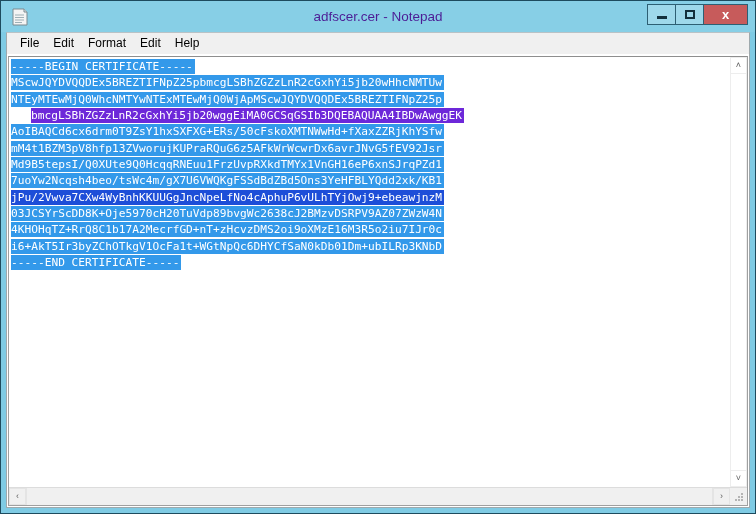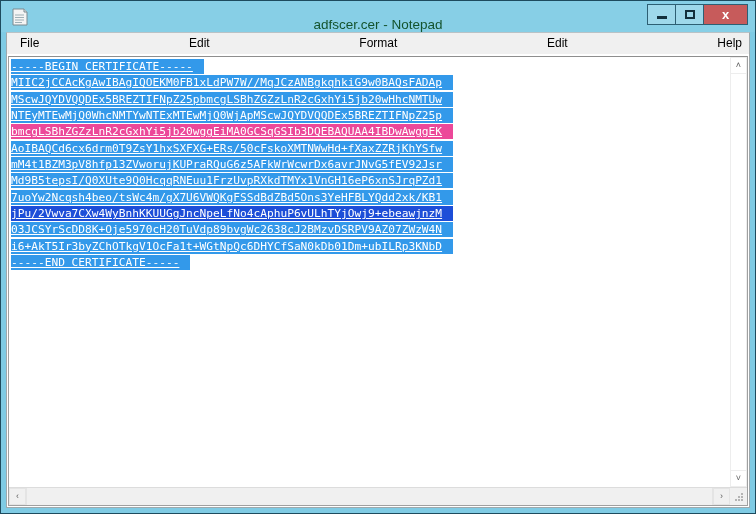--- a/index.html
+++ b/index.html
@@ -32,26 +32,26 @@
     align-items: center;
   }
   #titlebar-icon {
     width: 16px; height: 18px;
     margin-left: 11px;
     position: relative;
     flex: 0 0 16px;
   }
   #titlebar-title {
     position: absolute;
-    left: 0; right: 0; top: 8px;
+    left: 0; right: 0; top: 0;
     height: 31px;
     line-height: 31px;
     text-align: center;
     font-size: 13.5px;
-    color: #14532d;
+    color: #4c1d95;
     pointer-events: none;
     white-space: nowrap;
   }
   #caption-buttons {
     position: absolute;
     right: 7px; top: 3px;
     display: flex;
     height: 22px;
   }
   .cap-btn {
@@ -100,21 +100,20 @@
 
   
   #menubar {
     flex: 0 0 21px;
     height: 21px;
     background: #f0f0f0;
     display: flex;
     align-items: center;
     padding-left: 6px;
     border-bottom: 1px solid #ffffff;
-    justify-content: space-between;
   }
   .menu-item {
     font-size: 12px;
     color: #000000;
     padding: 2px 7px;
     line-height: 15px;
     white-space: nowrap;
   }
 
   
@@ -145,22 +144,21 @@
     font-size: 11.2px;
     line-height: 16.35px;
     height: 16.35px;
     white-space: pre;
     color: #ffffff;
     letter-spacing: 0px;
   }
   .cert-line > span {
     background: #3399ea;
     color: #ffffff;
-    padding: 1px 11px 1px 0;
-    text-decoration: underline;
+    padding: 1px 2px 1px 0;
   }
 
   
   #vscroll {
     flex: 0 0 17px;
     width: 17px;
     background: #ffffff;
     border-left: 1px solid #ffffff;
     display: flex;
     flex-direction: column;
@@ -259,30 +257,30 @@
       <div class="menu-item">Help</div>
     </div>
 
     <div id="editor-region">
 
       <div id="editor-row">
 
         <div id="text-area">
 
         <div class="cert-line"><span style="background: rgb(51, 153, 234); color: rgb(255, 255, 255);">-----BEGIN CERTIFICATE-----</span></div>
-            <div class="cert-line"><span style="background: rgb(51, 153, 234); color: rgb(255, 255, 255);">MIIC2jCCAcKgAwIBAgIQOEKM0FB1xLdPW7W//MqJCzANBgkqhkiG9w0BAQsFADAp</span></div>
             <div class="cert-line"><span style="background: rgb(51, 153, 234); color: rgb(255, 255, 255);">MScwJQYDVQQDEx5BREZTIFNpZ25pbmcgLSBhZGZzLnR2cGxhYi5jb20wHhcNMTUw</span></div>
             <div class="cert-line"><span style="background: rgb(51, 153, 234); color: rgb(255, 255, 255);">NTEyMTEwMjQ0WhcNMTYwNTExMTEwMjQ0WjApMScwJQYDVQQDEx5BREZTIFNpZ25p</span></div>
-            <div class="cert-line"><span style="background: #ec4899; color: rgb(255, 255, 255);">bmcgLSBhZGZzLnR2cGxhYi5jb20wggEiMA0GCSqGSIb3DQEBAQUAA4IBDwAwggEK</span></div>
+            <div class="cert-line"><span style="background: #6d28d9; color: rgb(255, 255, 255); margin-left: 20px;">bmcgLSBhZGZzLnR2cGxhYi5jb20wggEiMA0GCSqGSIb3DQEBAQUAA4IBDwAwggEK</span></div>
             <div class="cert-line"><span style="background: rgb(51, 153, 234); color: rgb(255, 255, 255);">AoIBAQCd6cx6drm0T9ZsY1hxSXFXG+ERs/50cFskoXMTNWwHd+fXaxZZRjKhYSfw</span></div>
             <div class="cert-line"><span style="background: rgb(51, 153, 234); color: rgb(255, 255, 255);">mM4t1BZM3pV8hfp13ZVworujKUPraRQuG6z5AFkWrWcwrDx6avrJNvG5fEV92Jsr</span></div>
             <div class="cert-line"><span style="background: rgb(51, 153, 234); color: rgb(255, 255, 255); margin-top: 31px;">Md9B5tepsI/Q0XUte9Q0HcqqRNEuu1FrzUvpRXkdTMYx1VnGH16eP6xnSJrqPZd1</span></div>
             <div class="cert-line"><span style="background: rgb(51, 153, 234); color: rgb(255, 255, 255);">7uoYw2Ncqsh4beo/tsWc4m/gX7U6VWQKgFSSdBdZBd5Ons3YeHFBLYQdd2xk/KB1</span></div>
             <div class="cert-line"><span style="background: #1d4ed8; color: rgb(255, 255, 255);">jPu/2Vwva7CXw4WyBnhKKUUGgJncNpeLfNo4cAphuP6vULhTYjOwj9+ebeawjnzM</span></div>
             <div class="cert-line"><span style="background: rgb(51, 153, 234); color: rgb(255, 255, 255);">03JCSYrScDD8K+Oje5970cH20TuVdp89bvgWc2638cJ2BMzvDSRPV9AZ07ZWzW4N</span></div>
+            <div class="cert-line"><span style="background: rgb(51, 153, 234); color: rgb(255, 255, 255);">4KHOHqTZ+RrQ8C1b17A2MecrfGD+nT+zHcvzDMS2oi9oXMzE16M3R5o2iu7IJr0c</span></div>
             <div class="cert-line"><span style="background: rgb(51, 153, 234); color: rgb(255, 255, 255); margin-top: 44px;">i6+AkT5Ir3byZChOTkgV1OcFa1t+WGtNpQc6DHYCfSaN0kDb01Dm+ubILRp3KNbD</span></div>
             <div class="cert-line"><span style="background: rgb(51, 153, 234); color: rgb(255, 255, 255);">-----END CERTIFICATE-----</span></div>
           </div>
 
         <div id="vscroll">
           <div class="sb-arrow">˄</div>
           <div class="sb-track"></div>
           <div class="sb-arrow">˅</div>
         </div>
       </div>

